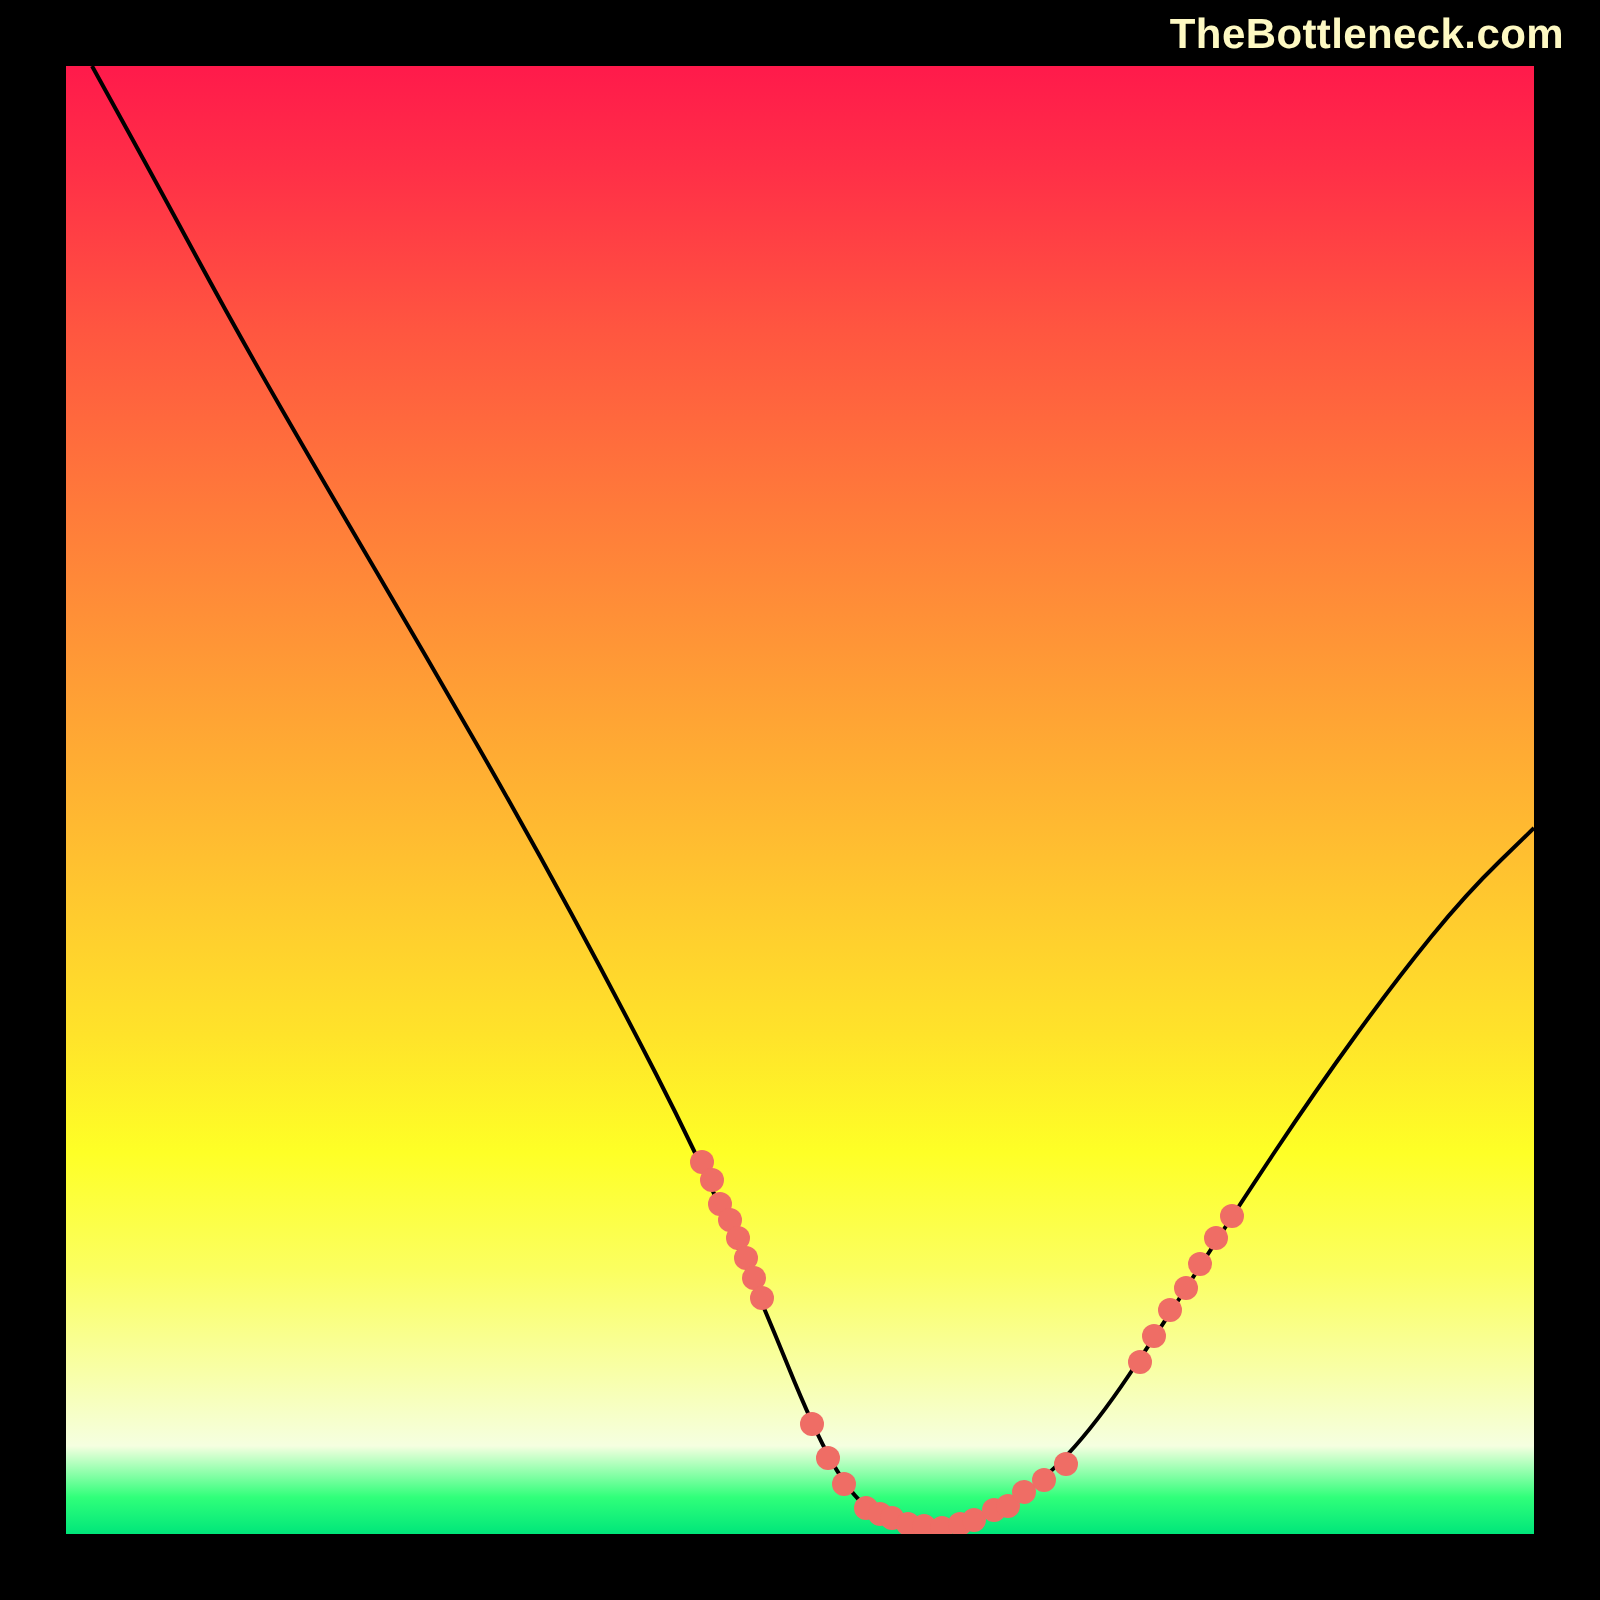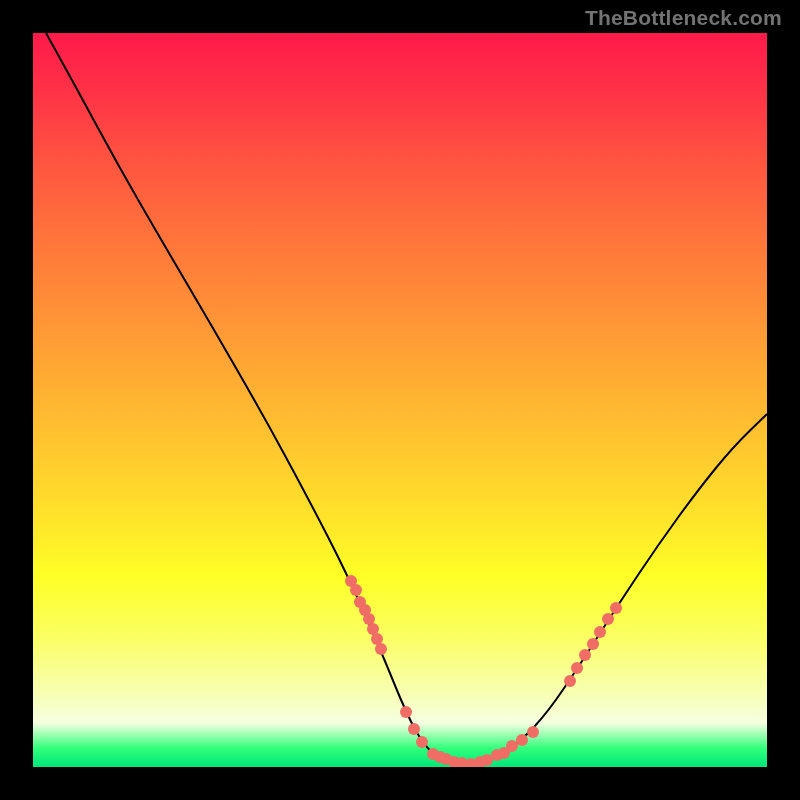--- a/index.html
+++ b/index.html
@@ -54,21 +54,21 @@
     position: absolute;
     left: 0;
     top: 0;
     width: 100%;
     height: 100%;
   }
   .watermark {
     position: absolute;
     top: 6px;
     right: 18px;
-    color: #737373;
+    color: #fef9c3;
     font-size: 21px;
     font-weight: 600;
     letter-spacing: 0.2px;
     text-align: right;
     user-select: none;
   }
 </style>
 </head>
 <body>
 

